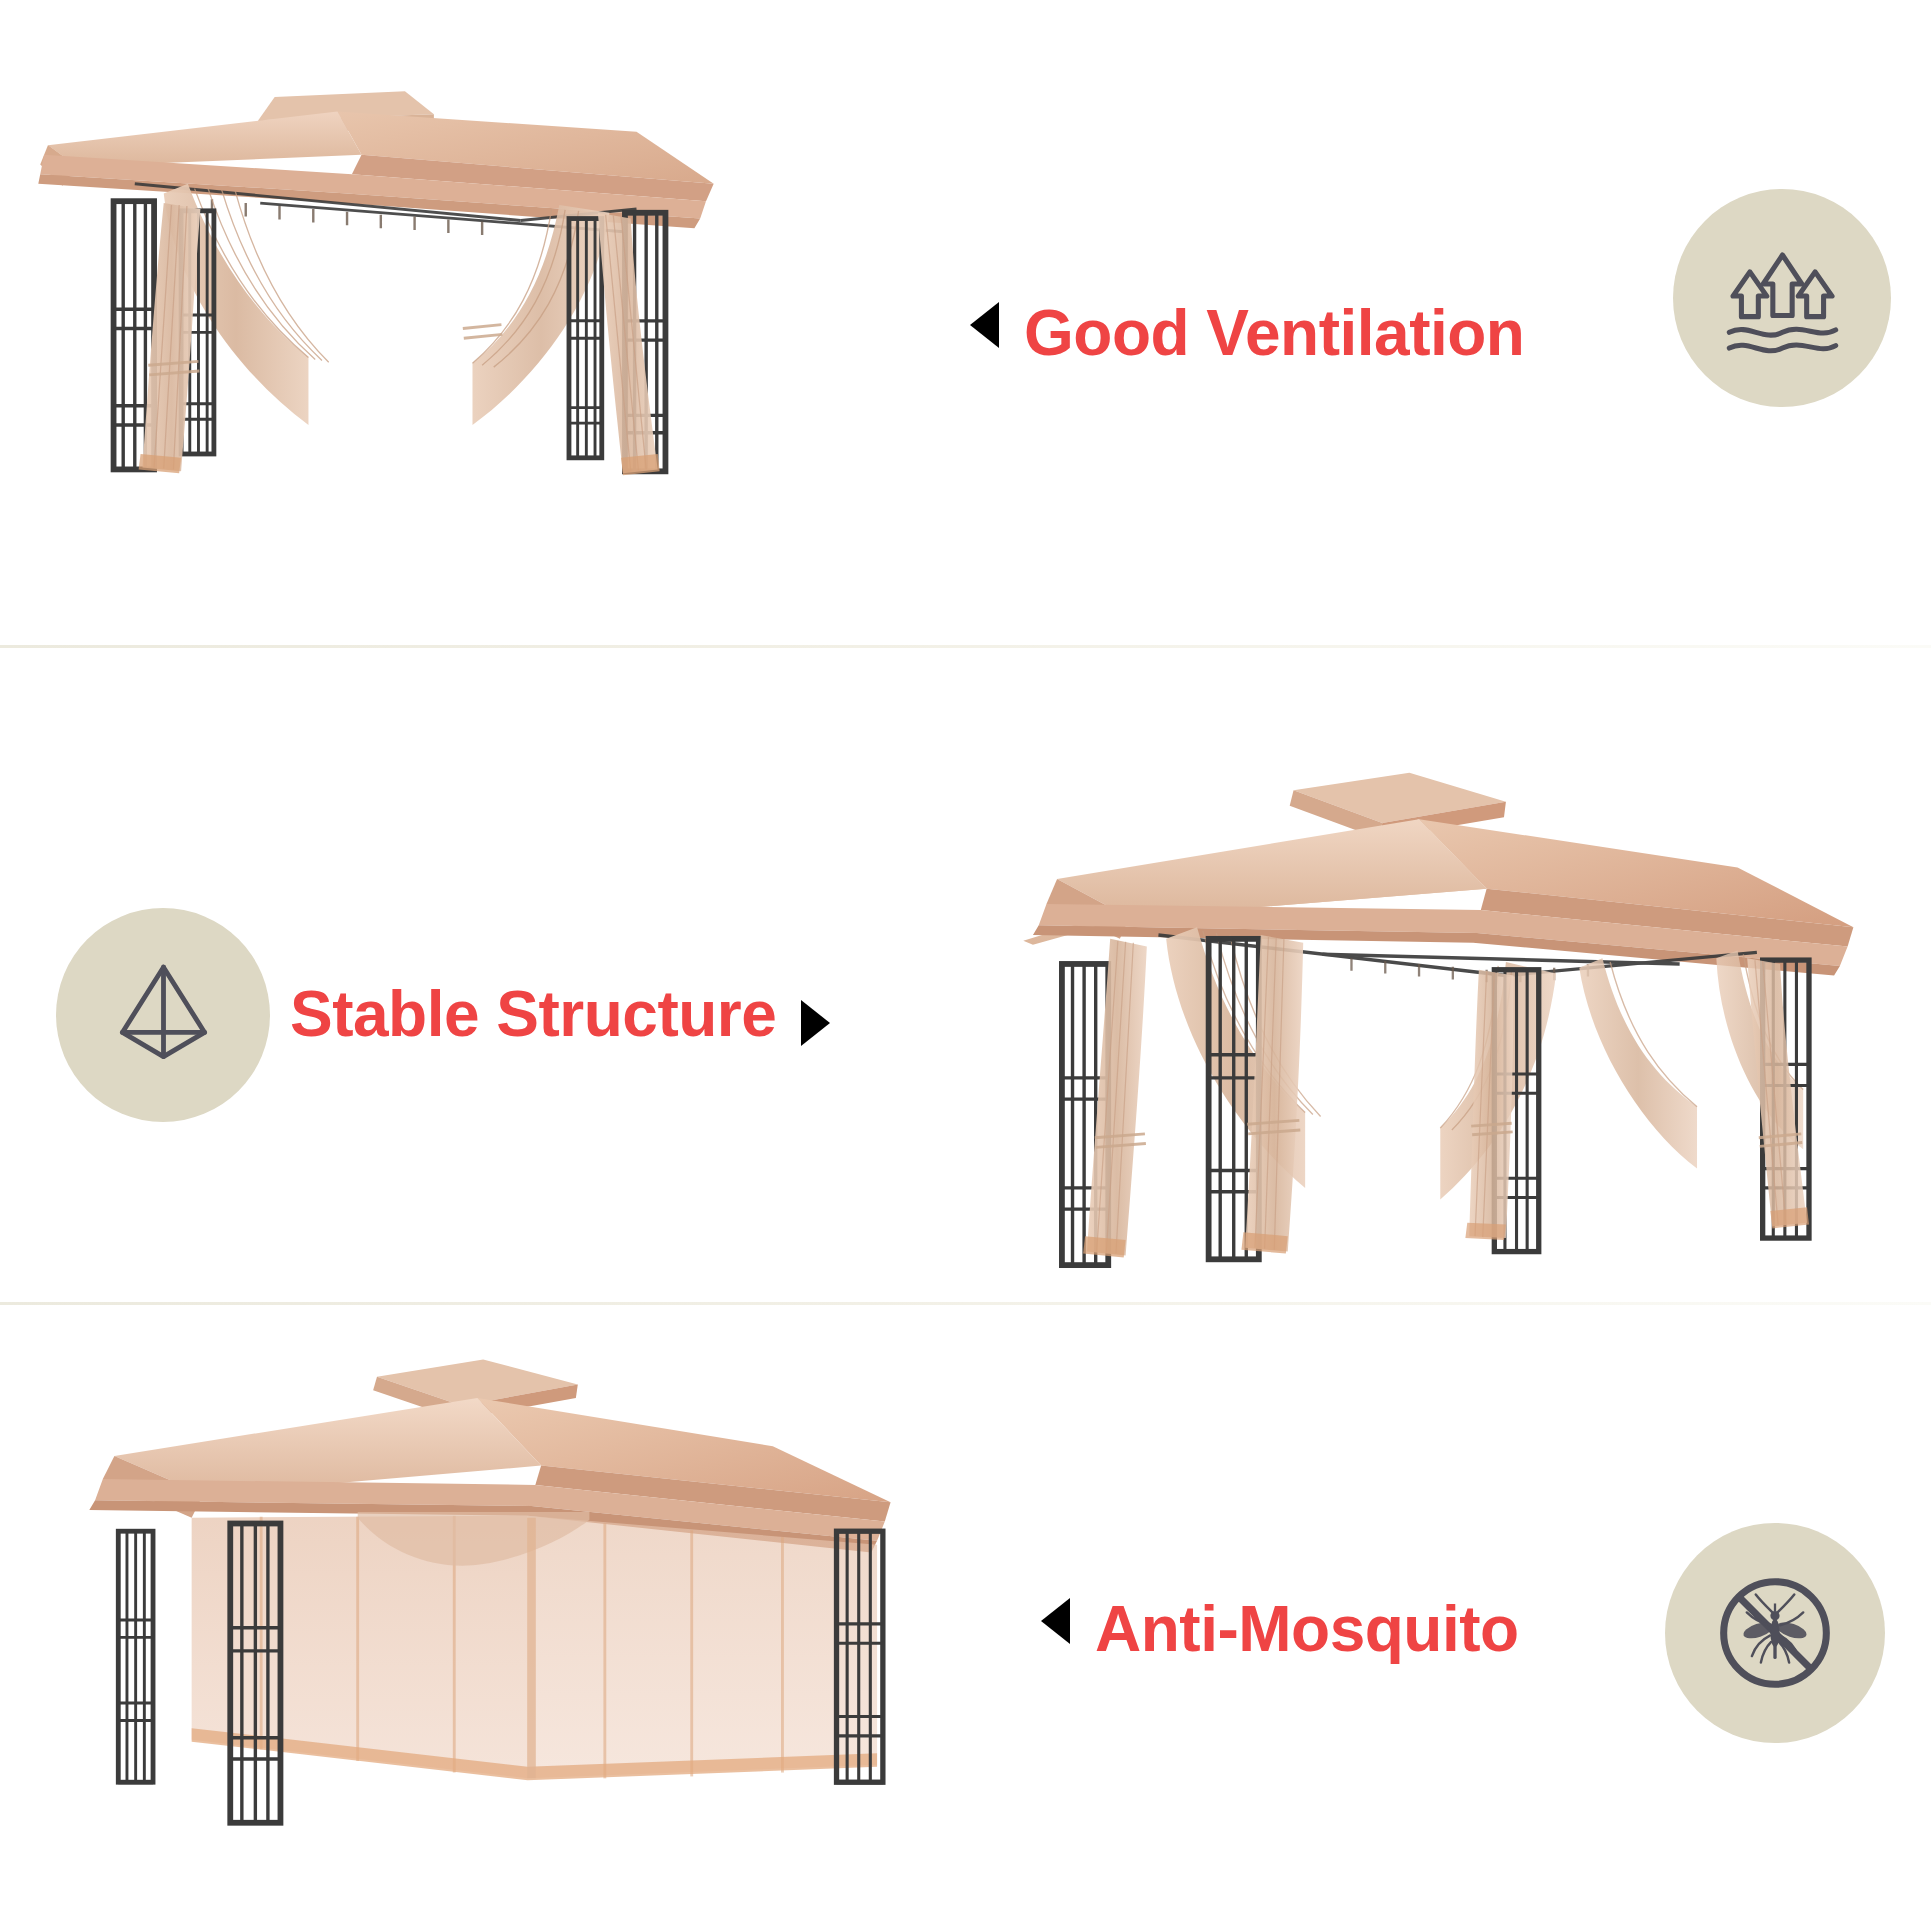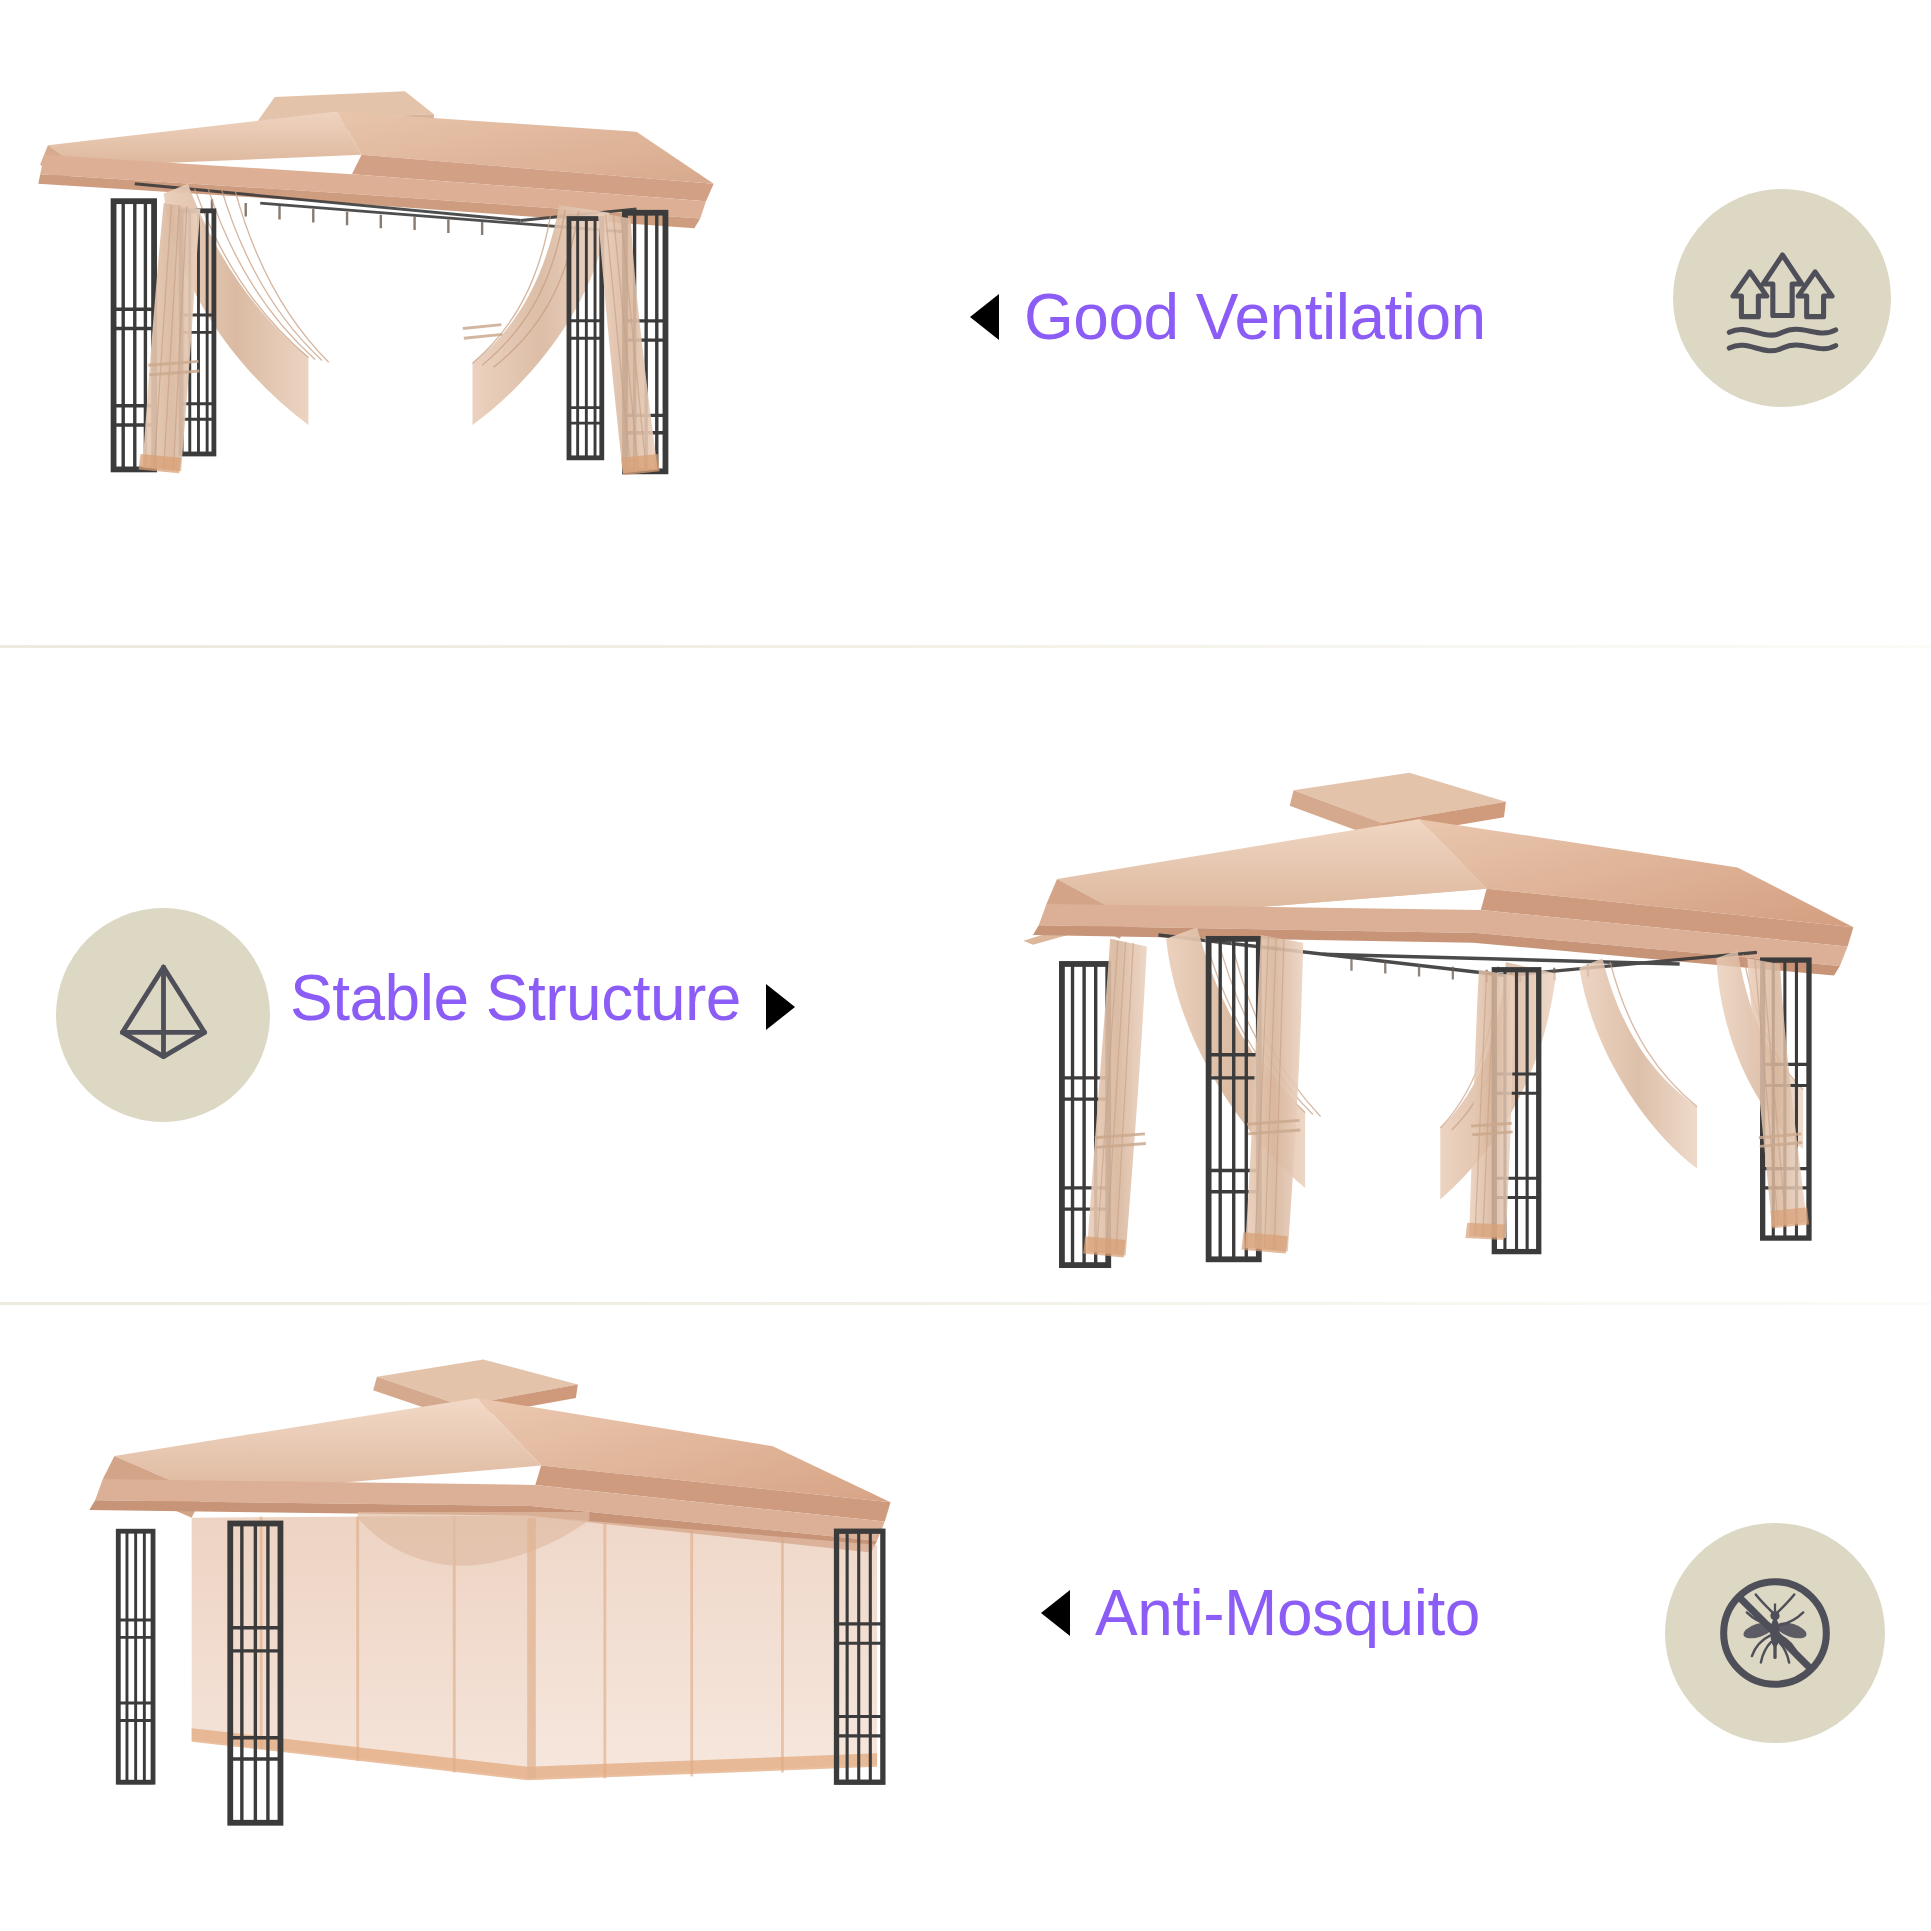--- a/index.html
+++ b/index.html
@@ -24,22 +24,22 @@
   .divider {
     position: absolute; left: 0; width: 1931px; height: 2.9px;
     background: linear-gradient(to right, #eceade 0%, #f2f0e6 45%, #f7f6ef 75%, #fbfbf7 100%);
   }
   #divider-1 { top: 645px; }
   #divider-2 { top: 1302px; }
 
   
   .feature-row { position: absolute; display: flex; align-items: center; }
   .feature-label {
-    font-size: 64px; font-weight: normal; color: #8b5cf6;
-    letter-spacing: -0.5px; white-space: nowrap; line-height: 1;
+    font-size: 64px; font-weight: bold; color: #ef4444;
+    letter-spacing: -0.5px; white-space: nowrap; line-height: 1; margin-top: 16px;
   }
   .tri { width: 0; height: 0; flex: 0 0 auto; }
   .tri-left  { border-top: 23px solid transparent; border-bottom: 23px solid transparent; border-right: 29px solid #000; margin-right: 25px; }
   .tri-right { border-top: 23px solid transparent; border-bottom: 23px solid transparent; border-left: 29px solid #000; margin-left: 25px; }
 
   .icon-badge {
     position: absolute;
     border-radius: 50%;
     display: flex; align-items: center; justify-content: center;
   }

